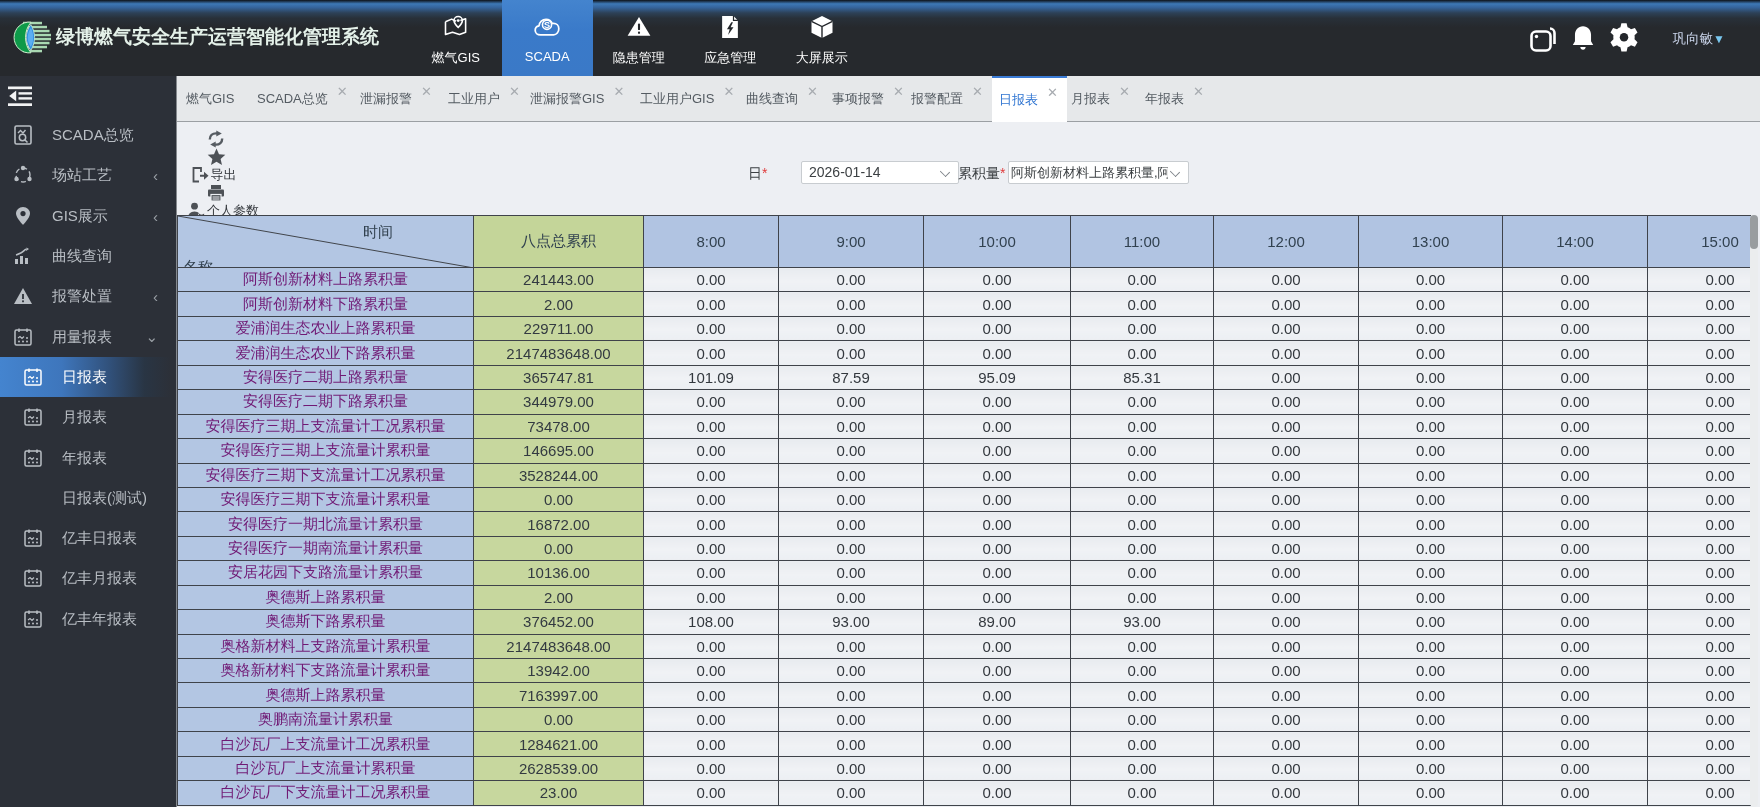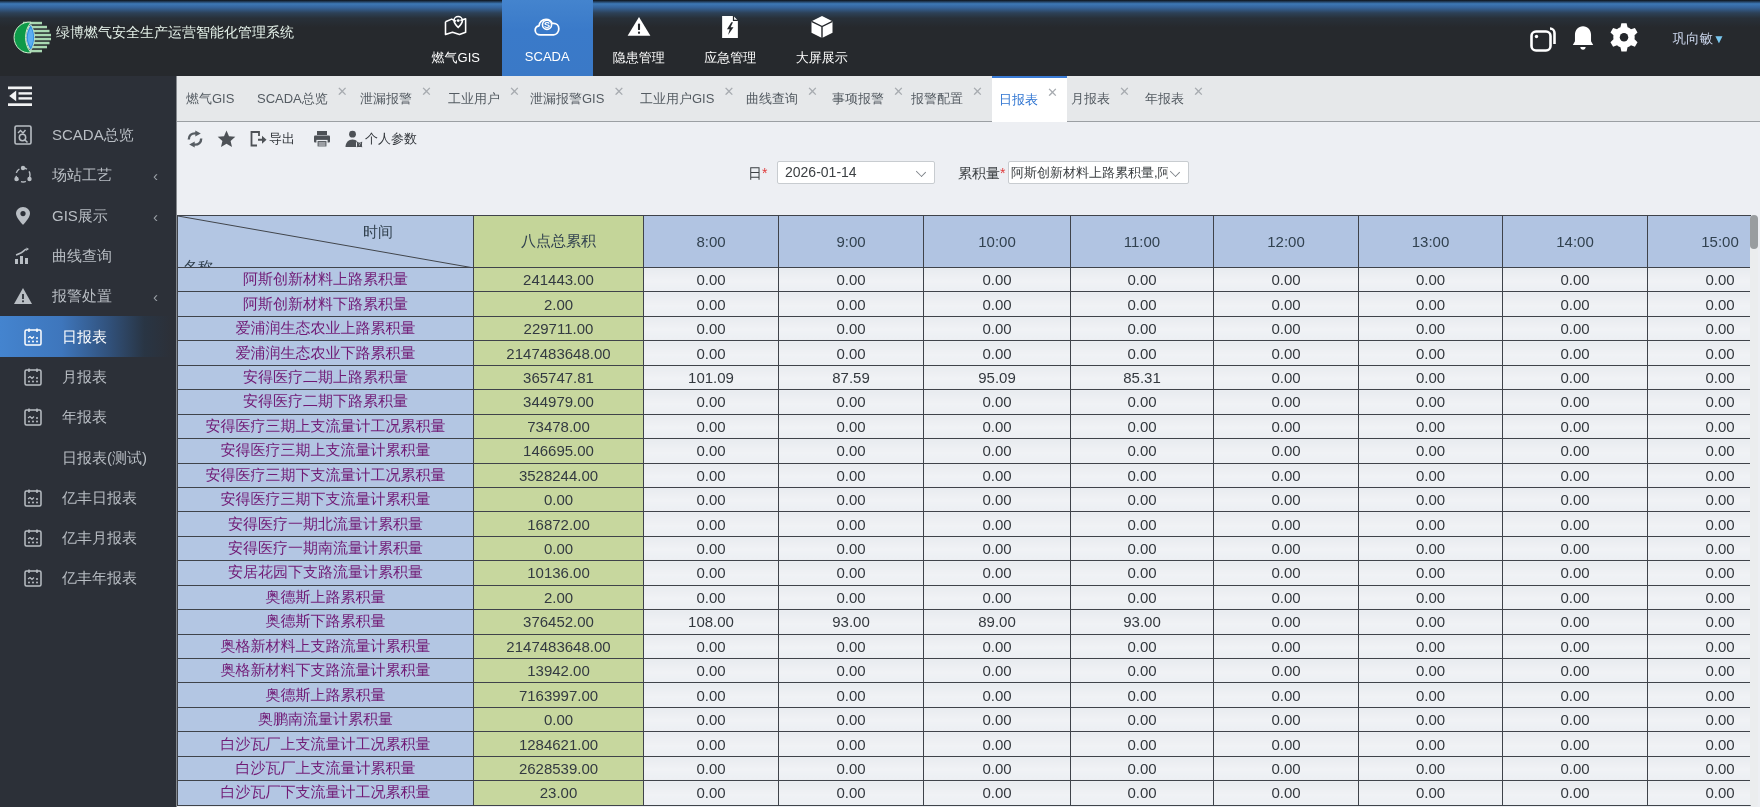--- a/index.html
+++ b/index.html
@@ -4,21 +4,21 @@
 <title>绿博燃气安全生产运营智能化管理系统</title>
 <style>
 * { margin:0; padding:0; box-sizing:border-box; }
 html,body { width:1760px; height:807px; overflow:hidden; font-family:"Liberation Sans",sans-serif; }
 body { position:relative; background:#edeff3; }
 
 
 .topbar { position:absolute; left:0; top:0; width:1760px; height:76px;
   background:linear-gradient(180deg,#0d1117 0%,#3d78b6 5%,#35639a 10%,#2d4157 17%,#283039 24%,#26292d 36%,#26292d 100%); }
 .logo { position:absolute; left:10px; top:21px; }
-.title { position:absolute; left:56px; top:24px; font-size:14px; font-weight:normal; color:#e4f1e9; white-space:nowrap; }
+.title { position:absolute; left:56px; top:24px; font-size:19px; font-weight:bold; color:#e4f1e9; white-space:nowrap; }
 .nav { position:absolute; left:410px; top:0; height:76px; display:flex; }
 .nitem { width:91.5px; height:76px; text-align:center; padding-top:13px; }
 .nitem.active { background:linear-gradient(180deg,#4484ce 0%,#3a7ac9 40%,#3a79c7 100%); }
 .ni { width:28px; height:28px; display:inline-block; }
 .nlabel { font-size:13px; color:#ffffff; margin-top:4px; }
 .topright { position:absolute; right:0; top:0; height:76px; }
 .tr-ic { position:absolute; top:23px; }
 .uname { position:absolute; right:35px; top:30px; font-size:13.5px; color:#c9d4ea; white-space:nowrap; }
 
 
@@ -38,21 +38,21 @@
 
 
 .content { position:absolute; left:176px; top:76px; width:1584px; height:731px; background:#edeff3; border-left:1px solid #85898e; }
 .tabbar { position:absolute; left:0; top:0; width:1584px; height:46px; background:#e6e8ea; border-bottom:1px solid #9b9fa3; display:flex; padding-left:9px; }
 .tab { position:relative; height:46px; display:flex; align-items:center; }
 .tab .tlabel { font-size:13px; color:#545b62; }
 .tab .tx { display:inline-block; font-size:13px; color:#a7abb0; margin-left:9px; width:13px; transform:translateY(-8px); }
 .tab.active { background:#ffffff; border-top:2px solid #3a7bd5; padding:0 7px; margin-right:7px; }
 .tab.active .tlabel { color:#3176d2; }
 
-.toolbar { position:absolute; left:9px; top:54px; height:18px; display:flex; align-items:center; }
+.toolbar { position:absolute; left:9px; top:54px; height:18px; display:flex; align-items:center;flex-direction:column; }
 .tbtext { font-size:13px; color:#33373c; margin-left:2px; }
 
 .filters { position:absolute; left:0; top:85px; width:1584px; height:24px; }
 .flabel { position:absolute; font-size:14px; color:#3c4043; top:4px; white-space:nowrap; }
 .req { color:#e03a3a; }
 .fselect { position:absolute; height:23px; background:#fff; border:1px solid #c8ccd0; border-radius:2px; font-size:14px; color:#3c4043; line-height:21px; padding-left:7px; white-space:nowrap; overflow:hidden; }
 .chevbox { position:absolute; right:1px; top:1px; width:19px; height:19px; background:#fff; }
 .chev { position:absolute; right:8px; top:5px; width:8px; height:8px; border-right:1.6px solid #7d8288; border-bottom:1.6px solid #7d8288; transform:rotate(45deg) scale(1,0.8); transform-origin:center; }
 
 
@@ -197,20 +197,36 @@
         <span class="micon">
           <svg class="mi" viewBox="0 0 22 22">
             <path d="M11 3 L20 19 L2 19 Z" fill="#b9bec4"></path>
             <rect x="10.1" y="9" width="1.8" height="5" fill="#2c3038"></rect>
             <rect x="10.1" y="15.4" width="1.8" height="1.8" fill="#2c3038"></rect>
           </svg>
         </span>
         <span class="mlabel">报警处置</span>
         <span class="arrow">‹</span>
       </div>
+<div class="mitem">
+        <span class="micon">
+          <svg class="mi" viewBox="0 0 22 22">
+            <rect x="3" y="4" width="16" height="15" rx="1.5" fill="none" stroke="#b9bec4" stroke-width="1.5"></rect>
+            <line x1="7" y1="2.5" x2="7" y2="6" stroke="#b9bec4" stroke-width="1.5"></line>
+            <line x1="15" y1="2.5" x2="15" y2="6" stroke="#b9bec4" stroke-width="1.5"></line>
+            <polyline points="6,12 8,10.5 10,12.5 12,10.5" fill="none" stroke="#b9bec4" stroke-width="1.2"></polyline>
+            <circle cx="7" cy="15.5" r="1" fill="#b9bec4"></circle>
+            <circle cx="11" cy="15.5" r="1" fill="#b9bec4"></circle>
+            <circle cx="15" cy="15.5" r="1" fill="#b9bec4"></circle>
+            <circle cx="15" cy="12" r="1" fill="#b9bec4"></circle>
+          </svg>
+        </span>
+        <span class="mlabel">用量报表</span>
+        <span class="arrow">⌄</span>
+      </div>
 <div class="mitem sub sel">
         <span class="micon2">
           <svg class="mi" viewBox="0 0 22 22">
             <rect x="3" y="4" width="16" height="15" rx="1.5" fill="none" stroke="#ffffff" stroke-width="1.5"></rect>
             <line x1="7" y1="2.5" x2="7" y2="6" stroke="#ffffff" stroke-width="1.5"></line>
             <line x1="15" y1="2.5" x2="15" y2="6" stroke="#ffffff" stroke-width="1.5"></line>
             <polyline points="6,12 8,10.5 10,12.5 12,10.5" fill="none" stroke="#ffffff" stroke-width="1.2"></polyline>
             <circle cx="7" cy="15.5" r="1" fill="#ffffff"></circle>
             <circle cx="11" cy="15.5" r="1" fill="#ffffff"></circle>
             <circle cx="15" cy="15.5" r="1" fill="#ffffff"></circle>
@@ -386,21 +402,21 @@
           <circle cx="8.5" cy="4.2" r="3.4" fill="#4d5156"></circle>
           <path d="M1.5 17 C1.5 12.5 4.5 9.5 8.5 9.5 C12.5 9.5 15.5 12.5 15.5 17 Z" fill="#4d5156"></path>
           <rect x="12.5" y="11.5" width="6" height="6" rx="1" fill="#4d5156" stroke="#eceef2" stroke-width="1"></rect>
           <text x="15.5" y="16.3" text-anchor="middle" font-size="4.5" fill="#eceef2" font-family="Liberation Sans,sans-serif">?</text>
         </svg>
         <span class="tbtext">个人参数</span>
       </span>
   </div>
   <div class="filters">
     <span class="flabel" style="left:571px;">日<span class="req">*</span></span>
-    <div class="fselect" style="left:600px;width:158px;">2026-01-14<span class="chevbox">
+    <div class="fselect" style="left:624px;width:158px;">2026-01-14<span class="chevbox">
           <span class="chev"></span>
         </span></div>
     <span class="flabel" style="left:781px;">累积量<span class="req">*</span></span>
     <div class="fselect" style="left:831px;width:181px;padding-left:2px;font-size:13px;">阿斯创新材料上路累积量,阿<span class="chevbox">
           <span class="chev"></span>
         </span></div>
   </div>
   <div class="twrap">
     <table class="rep">
       <colgroup>

